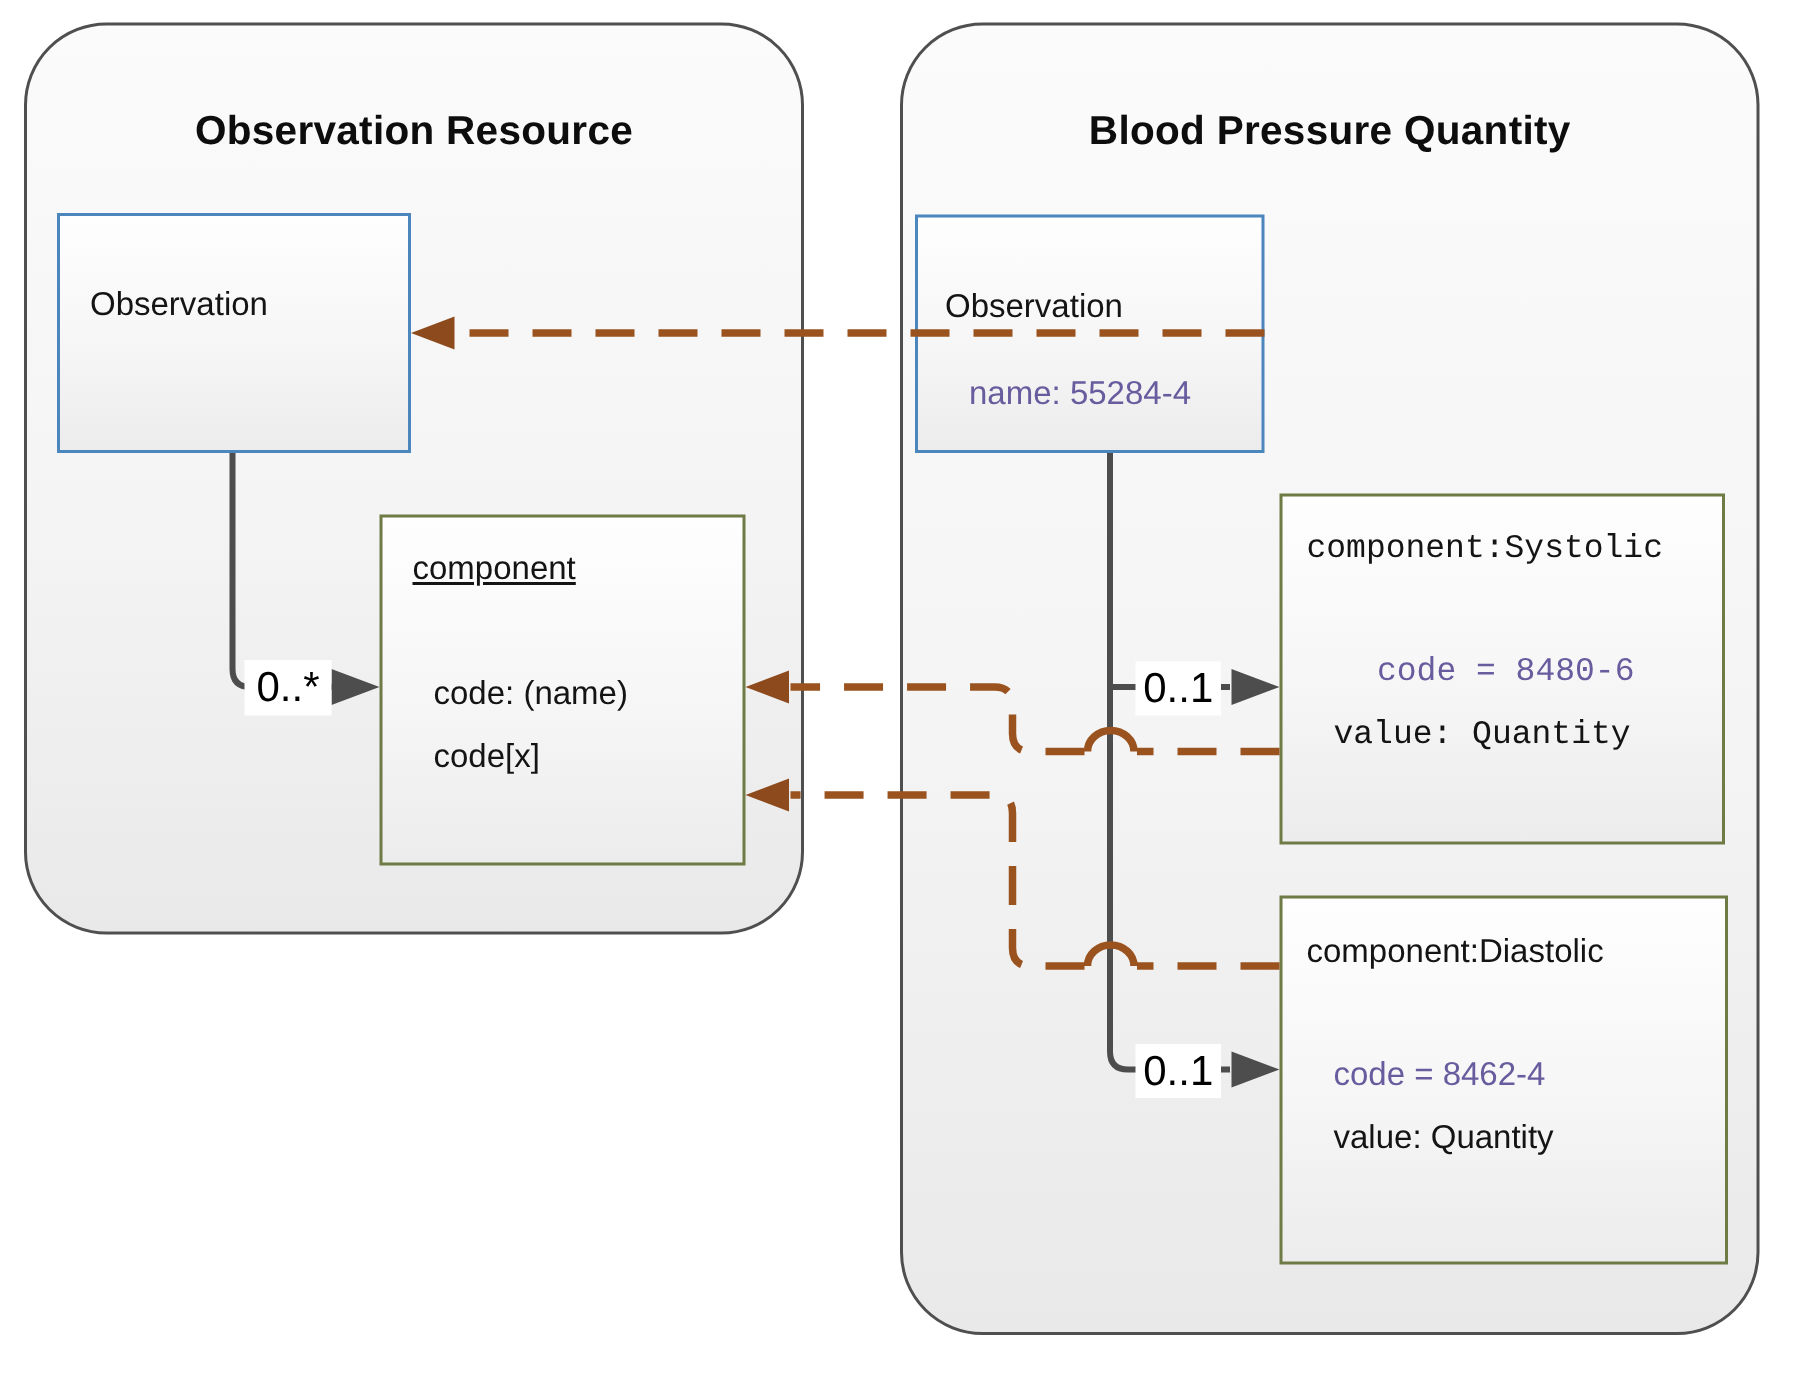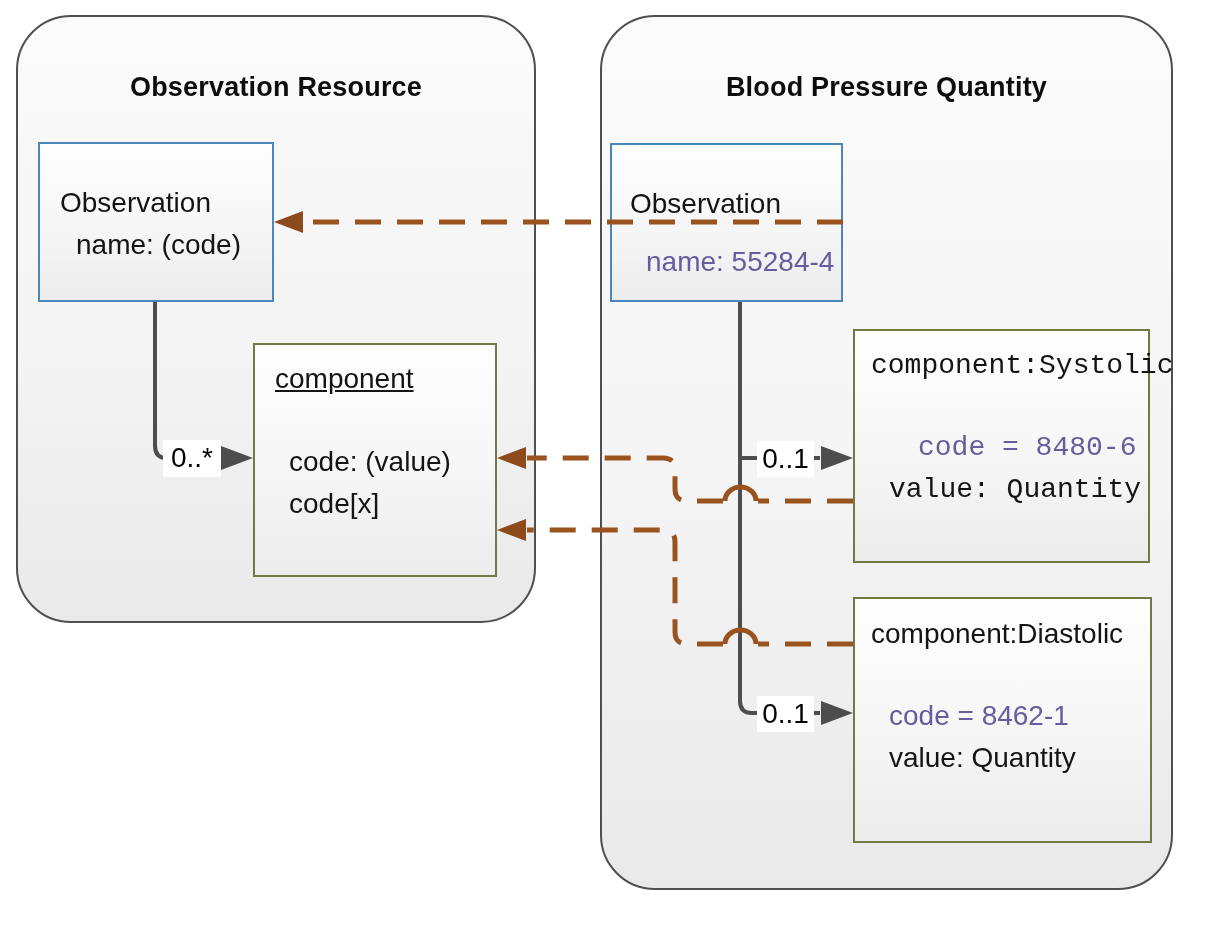--- a/index.html
+++ b/index.html
@@ -30,21 +30,21 @@
   .node {
     position: absolute;
     border: 2.5px solid;
     background: linear-gradient(180deg, #fefefe 0%, #f6f6f6 55%, #ececec 100%);
     box-sizing: border-box;
   }
   .node.blue  { border-color: #4b86bd; }
   .node.olive { border-color: #6f7b44; }
   .node-text {
     position: absolute;
-    font-size: 28px;
+    font-size: 22px;
     line-height: 34px;
     white-space: nowrap;
     color: #141414;
   }
   .purple { color: #695c9e; }
   .mult {
     position: absolute;
     background: #ffffff;
     font-size: 28px;
     line-height: 36px;
@@ -65,43 +65,42 @@
   <div class="container" style="left:16px; top:15px; width:520px; height:608px;">
     <div class="panel-title" style="top:55px;">Observation Resource</div>
   </div>
 
   <div class="container" style="left:600px; top:15px; width:573px; height:875px;">
     <div class="panel-title" style="top:55px;">Blood Pressure Quantity</div>
   </div>
 
   <div class="node blue" style="left:38px; top:142px; width:236px; height:160px;">
     <div class="node-text" style="left:20px; top:42px;">Observation</div>
-    <div class="node-text" style="left:36px; top:84px;">name: (code)</div>
   </div>
 
   <div class="node olive" style="left:253px; top:343px; width:244px; height:234px;">
     <div class="node-text" style="left:20px; top:17px;text-decoration:underline;">component</div>
-    <div class="node-text" style="left:34px; top:100px;">code: (value)</div>
+    <div class="node-text" style="left:34px; top:100px;">code: (name)</div>
     <div class="node-text" style="left:34px; top:142px;">code[x]</div>
   </div>
 
   <div class="node blue" style="left:610px; top:143px; width:233px; height:159px;">
     <div class="node-text" style="left:18px; top:42px;">Observation</div>
     <div class="node-text purple" style="left:34px; top:84px;margin-top:16px;">name: 55284-4</div>
   </div>
 
   <div class="node olive" style="left:853px; top:329px; width:297px; height:234px;font-family:Liberation Mono, monospace;">
     <div class="node-text" style="left:16px; top:18px;">component:Systolic</div>
     <div class="node-text purple" style="left:34px; top:100px;margin-left:29px;">code = 8480-6</div>
     <div class="node-text" style="left:34px; top:142px;">value: Quantity</div>
   </div>
 
   <div class="node olive" style="left:853px; top:597px; width:299px; height:246px;padding-left:21px;">
     <div class="node-text" style="left:16px; top:18px;">component:Diastolic</div>
-    <div class="node-text purple" style="left:34px; top:100px;">code = 8462-1</div>
+    <div class="node-text purple" style="left:34px; top:100px;">code = 8462-4</div>
     <div class="node-text" style="left:34px; top:142px;">value: Quantity</div>
   </div>
 
   <svg class="wires" width="1209" height="930" viewBox="0 0 1209 930">
 
     <g stroke="#4d4d4d" stroke-width="4" fill="none">
       <path d="M155,302 V446 Q155,458 167,458 H222"></path>
       <path d="M740,302 V701 Q740,713 752,713 H820"></path>
       <path d="M740,458 H820"></path>
     </g>

